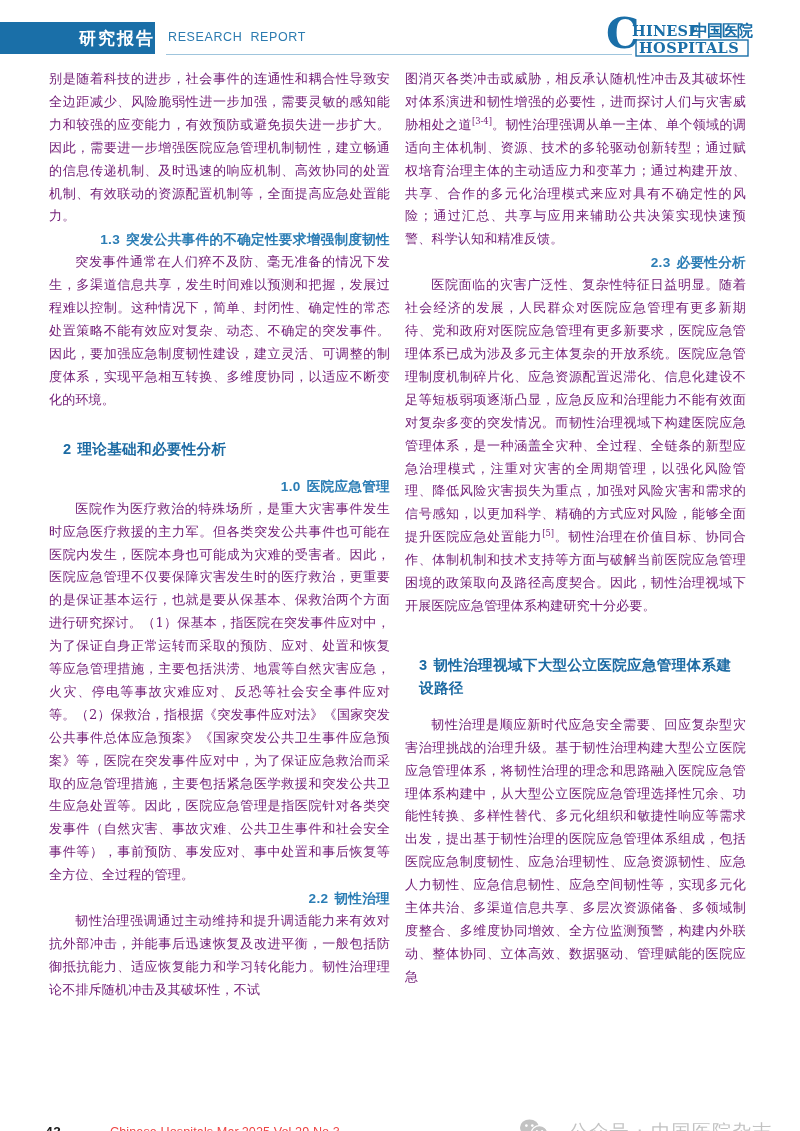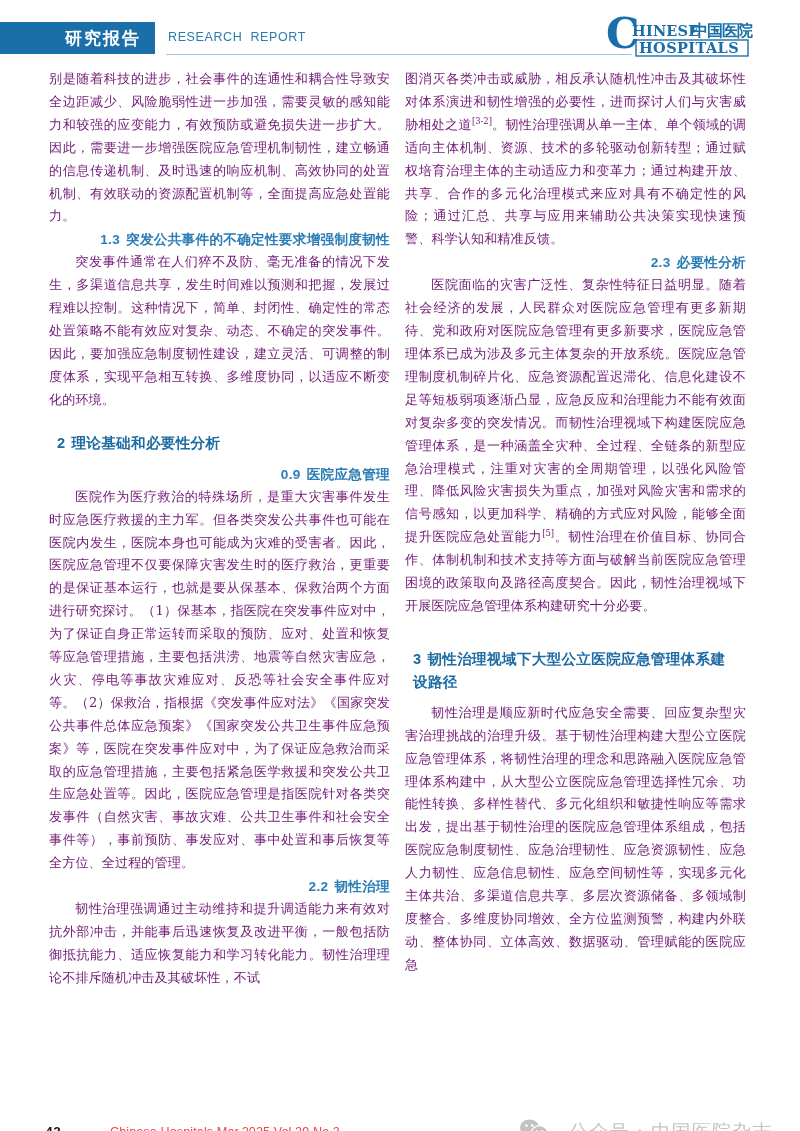--- a/index.html
+++ b/index.html
@@ -37,21 +37,20 @@
     height: 32px;
     background: #1a6fa8;
     color: #ffffff;
     font-family: "DejaVu Serif", "Liberation Serif", serif;
     font-weight: bold;
     font-size: 17px;
     letter-spacing: 2px;
     display: flex;
     align-items: center;
     justify-content: flex-end;
-    padding-right: 14px;
     box-sizing: border-box;
   }
   .header-tag-en {
     position: absolute;
     left: 168px;
     top: 30px;
     font-family: "Liberation Sans", sans-serif;
     font-size: 12.5px;
     letter-spacing: 0.6px;
     color: #2c7bb0;
@@ -91,21 +90,21 @@
     line-height: 22.9px;
     color: #701a75;
     text-align: justify;
     text-align-last: left;
     text-justify: inter-ideograph;
     letter-spacing: 0.1px;
   }
   .p.indent { text-indent: 2em; }
 
   .h2 {
-    margin: 8px;
+    margin: 14px;
     font-family: "Liberation Sans", "DejaVu Sans", sans-serif;
     font-weight: bold;
     font-size: 14.6px;
     line-height: 23px;
     color: #1c6ba3;
     letter-spacing: 0.3px;
   }
   .h3 {
     margin: 0;
     font-family: "Liberation Sans", "DejaVu Sans", sans-serif;
@@ -213,35 +212,35 @@
 
     <p class="p indent">突发事件通常在人们猝不及防、毫无准备的情况下发生，多渠道信息共享，发生时间难以预测和把握，发展过程难以控制。这种情况下，简单、封闭性、确定性的常态处置策略不能有效应对复杂、动态、不确定的突发事件。因此，要加强应急制度韧性建设，建立灵活、可调整的制度体系，实现平急相互转换、多维度协同，以适应不断变化的环境。</p>
 
     <div class="sp-md"></div>
 
     <h2 class="h2">
       <span class="num">2</span><span>理论基础和必要性分析</span>
     </h2>
 
     <h3 class="h3">
-      <span class="num">0.9</span><span>医院应急管理</span>
+      <span class="num">1.0</span><span>医院应急管理</span>
     </h3>
 
     <p class="p indent">医院作为医疗救治的特殊场所，是重大灾害事件发生时应急医疗救援的主力军。但各类突发公共事件也可能在医院内发生，医院本身也可能成为灾难的受害者。因此，医院应急管理不仅要保障灾害发生时的医疗救治，更重要的是保证基本运行，也就是要从保基本、保救治两个方面进行研究探讨。（1）保基本，指医院在突发事件应对中，为了保证自身正常运转而采取的预防、应对、处置和恢复等应急管理措施，主要包括洪涝、地震等自然灾害应急，火灾、停电等事故灾难应对、反恐等社会安全事件应对等。（2）保救治，指根据《突发事件应对法》《国家突发公共事件总体应急预案》《国家突发公共卫生事件应急预案》等，医院在突发事件应对中，为了保证应急救治而采取的应急管理措施，主要包括紧急医学救援和突发公共卫生应急处置等。因此，医院应急管理是指医院针对各类突发事件（自然灾害、事故灾难、公共卫生事件和社会安全事件等），事前预防、事发应对、事中处置和事后恢复等全方位、全过程的管理。</p>
 
     <h3 class="h3">
       <span class="num">2.2</span><span>韧性治理</span>
     </h3>
 
     <p class="p indent">韧性治理强调通过主动维持和提升调适能力来有效对抗外部冲击，并能事后迅速恢复及改进平衡，一般包括防御抵抗能力、适应恢复能力和学习转化能力。韧性治理理论不排斥随机冲击及其破坏性，不试</p>
   </div>
 
   <div class="col col-right">
 
-    <p class="p"><span>图消灭各类冲击或威胁，相反承认随机性冲击及其破坏性对体系演进和韧性增强的必要性，进而探讨人们与灾害威胁相处之道</span><sup class="cite">[3-2]</sup><span>。韧性治理强调从单一主体、单个领域的调适向主体机制、资源、技术的多轮驱动创新转型；通过赋权培育治理主体的主动适应力和变革力；通过构建开放、共享、合作的多元化治理模式来应对具有不确定性的风险；通过汇总、共享与应用来辅助公共决策实现快速预警、科学认知和精准反馈。</span></p>
+    <p class="p"><span>图消灭各类冲击或威胁，相反承认随机性冲击及其破坏性对体系演进和韧性增强的必要性，进而探讨人们与灾害威胁相处之道</span><sup class="cite">[3-4]</sup><span>。韧性治理强调从单一主体、单个领域的调适向主体机制、资源、技术的多轮驱动创新转型；通过赋权培育治理主体的主动适应力和变革力；通过构建开放、共享、合作的多元化治理模式来应对具有不确定性的风险；通过汇总、共享与应用来辅助公共决策实现快速预警、科学认知和精准反馈。</span></p>
 
     <h3 class="h3">
       <span class="num">2.3</span><span>必要性分析</span>
     </h3>
 
     <p class="p indent"><span>医院面临的灾害广泛性、复杂性特征日益明显。随着社会经济的发展，人民群众对医院应急管理有更多新期待、党和政府对医院应急管理有更多新要求，医院应急管理体系已成为涉及多元主体复杂的开放系统。医院应急管理制度机制碎片化、应急资源配置迟滞化、信息化建设不足等短板弱项逐渐凸显，应急反应和治理能力不能有效面对复杂多变的突发情况。而韧性治理视域下构建医院应急管理体系，是一种涵盖全灾种、全过程、全链条的新型应急治理模式，注重对灾害的全周期管理，以强化风险管理、降低风险灾害损失为重点，加强对风险灾害和需求的信号感知，以更加科学、精确的方式应对风险，能够全面提升医院应急处置能力</span><sup class="cite">[5]</sup><span>。韧性治理在价值目标、协同合作、体制机制和技术支持等方面与破解当前医院应急管理困境的政策取向及路径高度契合。因此，韧性治理视域下开展医院应急管理体系构建研究十分必要。</span></p>
 
     <div class="sp-lg"></div>
 
     <h2 class="h2">

